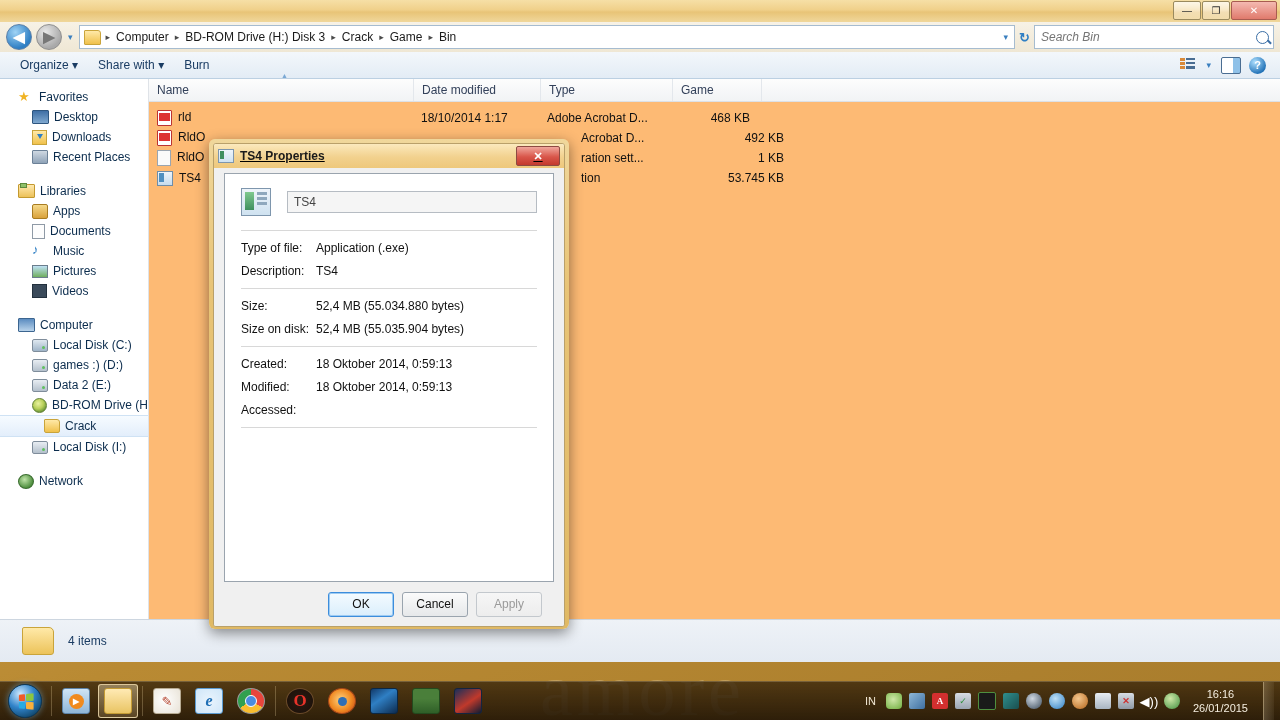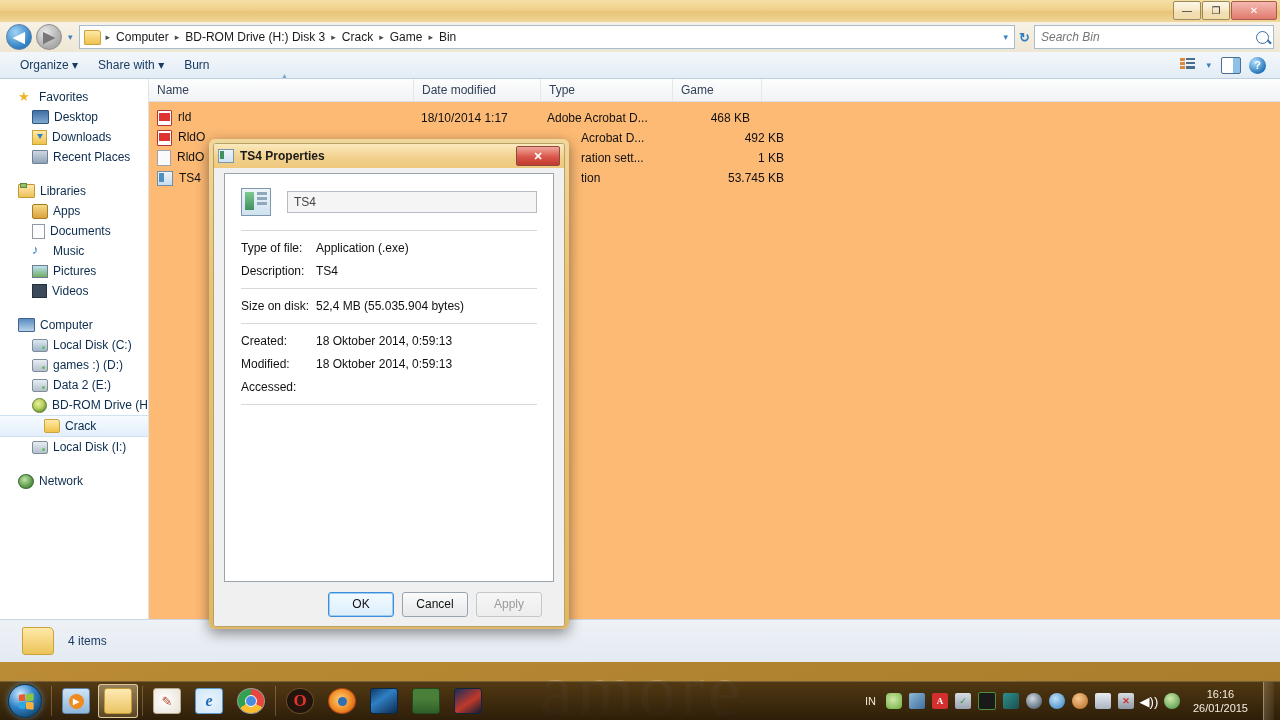--- a/index.html
+++ b/index.html
@@ -136,21 +136,21 @@
     border:1px solid #c9a43a;border-radius:2px 5px 3px 3px;}
   .sb-text{font-size:12px;color:#1a3c63;}
   
   #dialog{position:absolute;left:209px;top:139px;width:352px;height:482px;
     border-radius:6px;padding:4px;
     background:linear-gradient(to bottom,#f0d79b,#e8c477 30%,#e0b964);
     box-shadow:0 4px 14px rgba(0,0,0,.45);}
   .dlg-inner{background:#f0f0f0;border:1px solid #b9a06a;border-radius:3px;
     height:100%;display:flex;flex-direction:column;overflow:hidden;}
   .dlg-title{height:24px;display:flex;align-items:center;gap:6px;padding:0 4px;
-    background:linear-gradient(to bottom,#fbe9bd,#f2d18e 55%,#eec87c);}
+    background:linear-gradient(to bottom,#fbe9bd,#f2d18e 55%,#eec87c);text-decoration:underline;}
   .dlg-ico{width:14px;height:12px;background:linear-gradient(to bottom,#eef4fa,#cfe2f0);
     border:1px solid #7e96ad;position:relative;}
   .dlg-ico::after{content:"";position:absolute;left:1px;top:1px;width:4px;height:8px;background:#3f8f5f;}
   .dlg-title-text{font-size:12px;color:#1a1a1a;font-weight:bold;}
   .dlg-close{margin-left:auto;width:42px;height:18px;border-radius:2px;
     border:1px solid #8d4a42;color:#fff;font-size:11px;font-weight:bold;
     background:linear-gradient(to bottom,#f0a79c,#d9564a 55%,#c33a2e);
     display:flex;align-items:center;justify-content:center;cursor:pointer;}
   .dlg-body{flex:1;background:#f0f0f0;padding:6px 10px 0 10px;display:flex;flex-direction:column;}
   .tabs{display:flex;align-items:flex-end;gap:1px;padding-left:4px;}
@@ -488,20 +488,24 @@
           <span class="v">Application (.exe)</span>
         </div>
         <div class="prop">
           <span class="k">Description:</span>
           <span class="v">TS4</span>
         </div>
 
         <hr class="sep">
 
         <div class="prop">
+          <span class="k">Size:</span>
+          <span class="v">52,4 MB (55.034.880 bytes)</span>
+        </div>
+        <div class="prop">
           <span class="k">Size on disk:</span>
           <span class="v">52,4 MB (55.035.904 bytes)</span>
         </div>
 
         <hr class="sep">
 
         <div class="prop">
           <span class="k">Created:</span>
           <span class="v">18 Oktober 2014, 0:59:13</span>
         </div>

